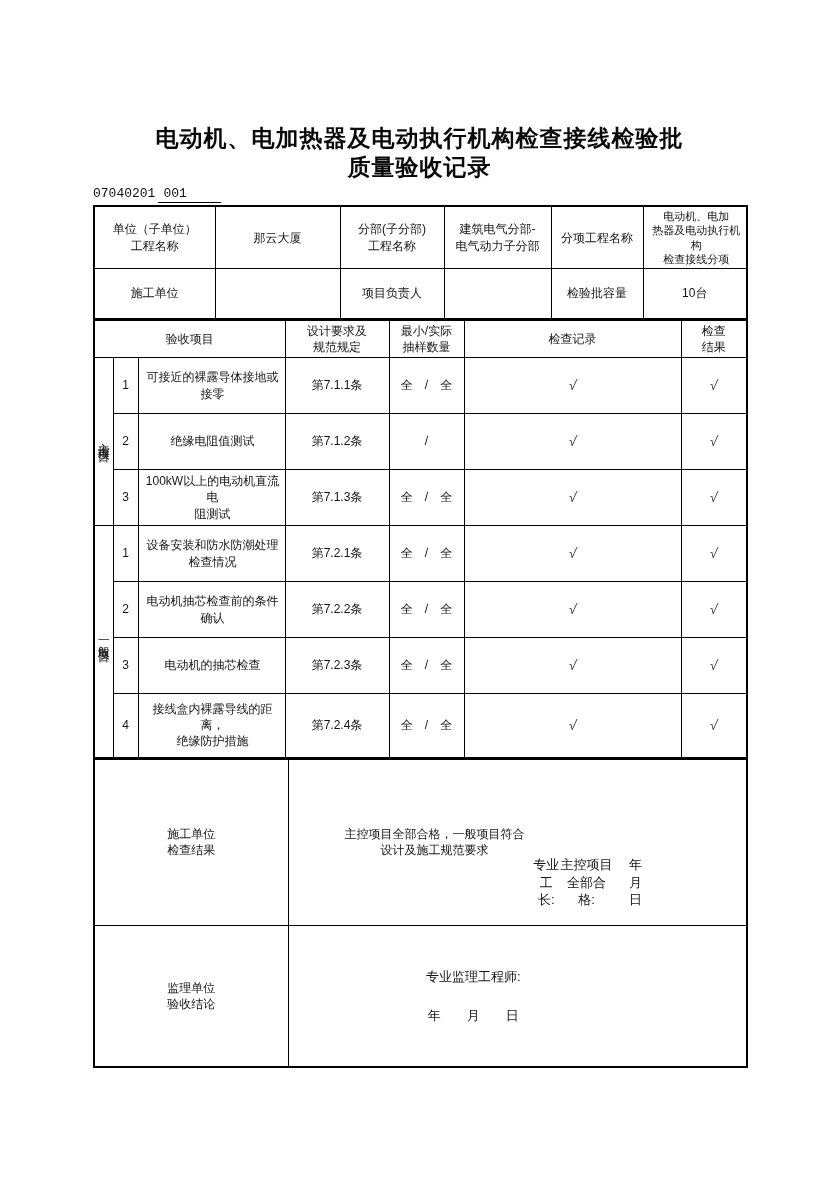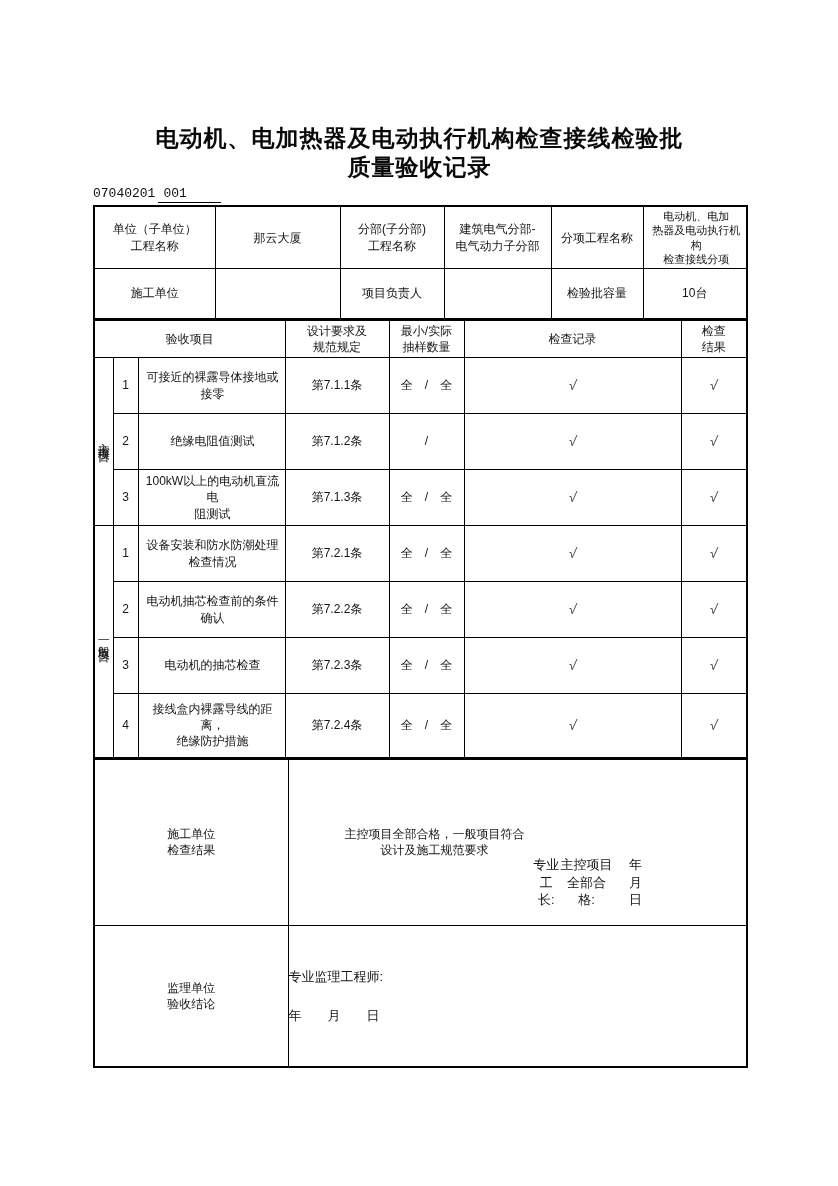--- a/index.html
+++ b/index.html
@@ -85,21 +85,21 @@
   }
   .sigs {
     flex: 1;
     display: flex; flex-direction: row;
     justify-content: space-evenly; align-items: flex-end;
     padding-right: 88px;
     font-size: 13px;
   }
   .sup-flex {
     display: flex; flex-direction: column; height: 108px;
-    justify-content: center; gap: 22px; align-items: flex-start;
+    justify-content: center; gap: 22px; align-items: center;
     padding-right: 88px;
     font-size: 13px;
   }
   .label-cell { font-size: 12px; }
 </style>
 </head>
 <body>
 
 <div class="page">
   <div class="doc">

